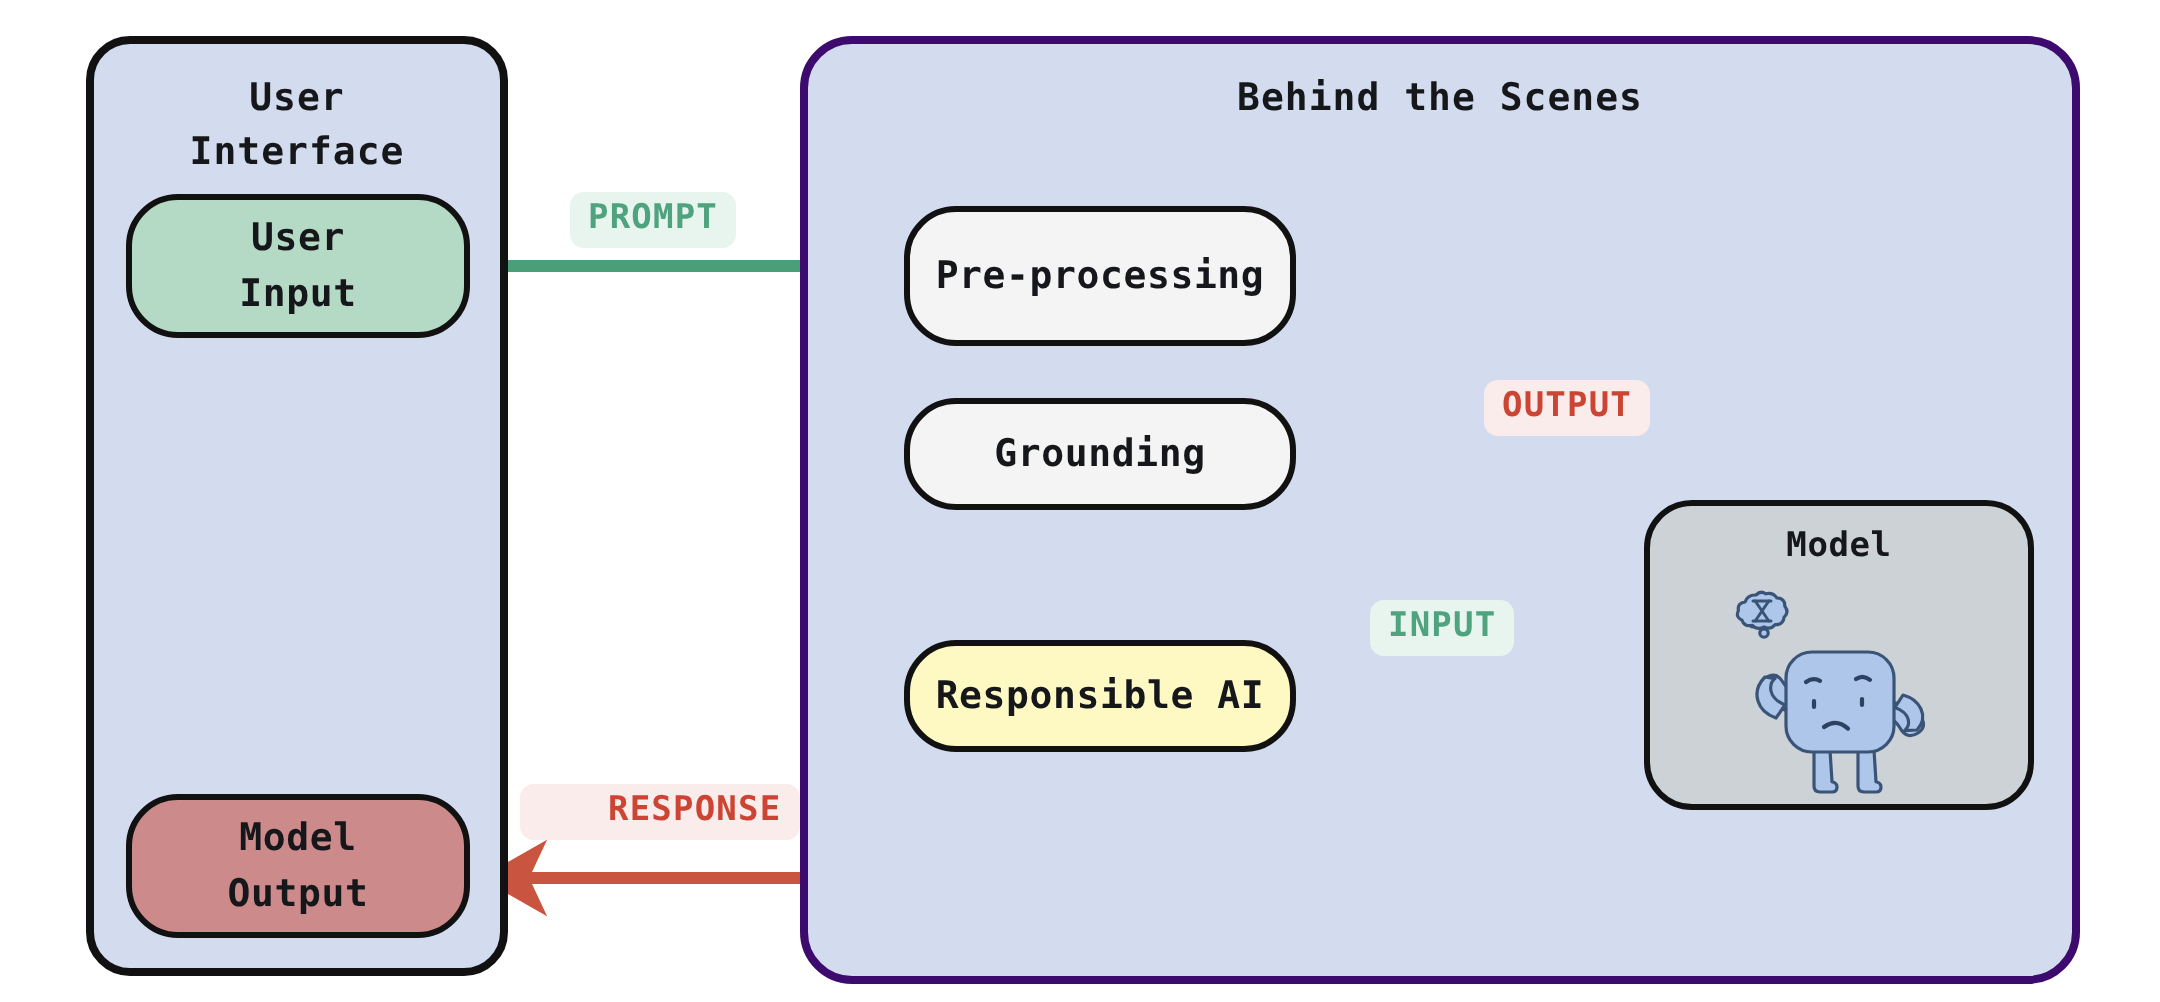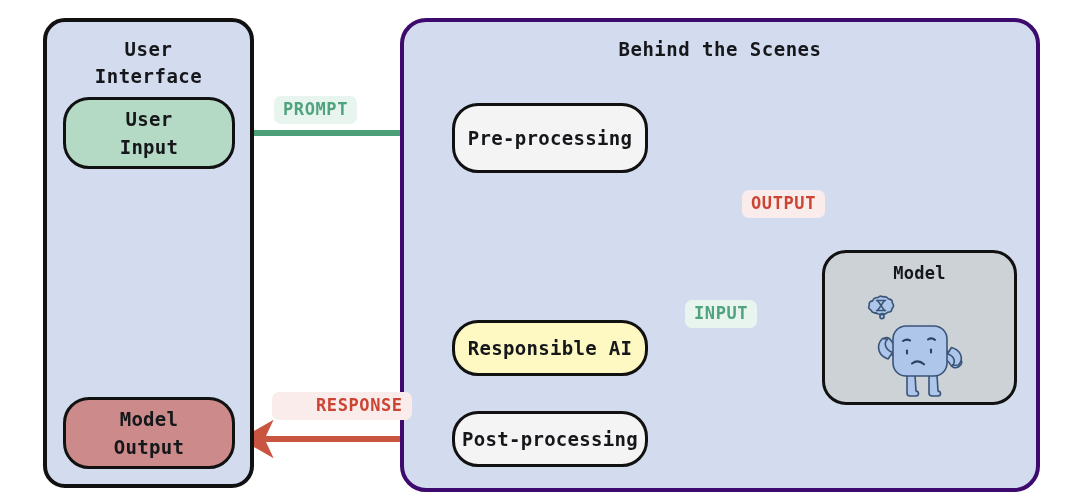--- a/index.html
+++ b/index.html
@@ -148,24 +148,24 @@
     white-space: nowrap;
   }
   .badge-green {
     background: #e8f4ee;
     color: #4fa37f;
   }
   .badge-red {
     background: #faecea;
     color: #cc4433;
   }
-  .badge-prompt  { left: 274px; top: 96px; }
+  .badge-prompt  { left: 285px; top: 96px; }
   .badge-output  { left: 742px; top: 190px; }
   .badge-input   { left: 685px; top: 300px; }
-  .badge-response{ left: 272px; top: 392px; padding-left: 44px; }
+  .badge-response{ left: 260px; top: 392px; padding-left: 44px; }
 </style>
 </head>
 <body>
 
 <div id="stage">
 
   <svg id="svg-layer" viewBox="0 0 1080 501">
     <defs>
       <marker id="arrow-green" markerWidth="7" markerHeight="7" refX="4.6" refY="3.5" orient="auto" markerUnits="strokeWidth">
         <path d="M0,0.3 L5.6,3.5 L0,6.7 L1.5,3.5 Z" fill="#4a9e78"></path>
@@ -202,24 +202,24 @@
 
   <div class="node node-model-output">Model
 Output</div>
 
   <div class="panel panel-bts">
     <div class="panel-title">Behind the Scenes</div>
   </div>
 
   <div class="node node-pre">Pre-processing</div>
 
+  <div class="node node-grounding">Grounding</div>
 
   <div class="node node-rai">Responsible AI</div>
 
-  <div class="node node-post">Post-processing</div>
 
   <div class="model-box">
     <div class="model-label">Model</div>
 
     <svg class="model-figure" viewBox="0 0 150 122">
       <g fill="#aec6ea" stroke="#3a5478" stroke-width="1.6" stroke-linejoin="round" stroke-linecap="round">
 
         <circle cx="37" cy="35.5" r="2.1"></circle>
         <circle cx="31.5" cy="31" r="1.5"></circle>
 

